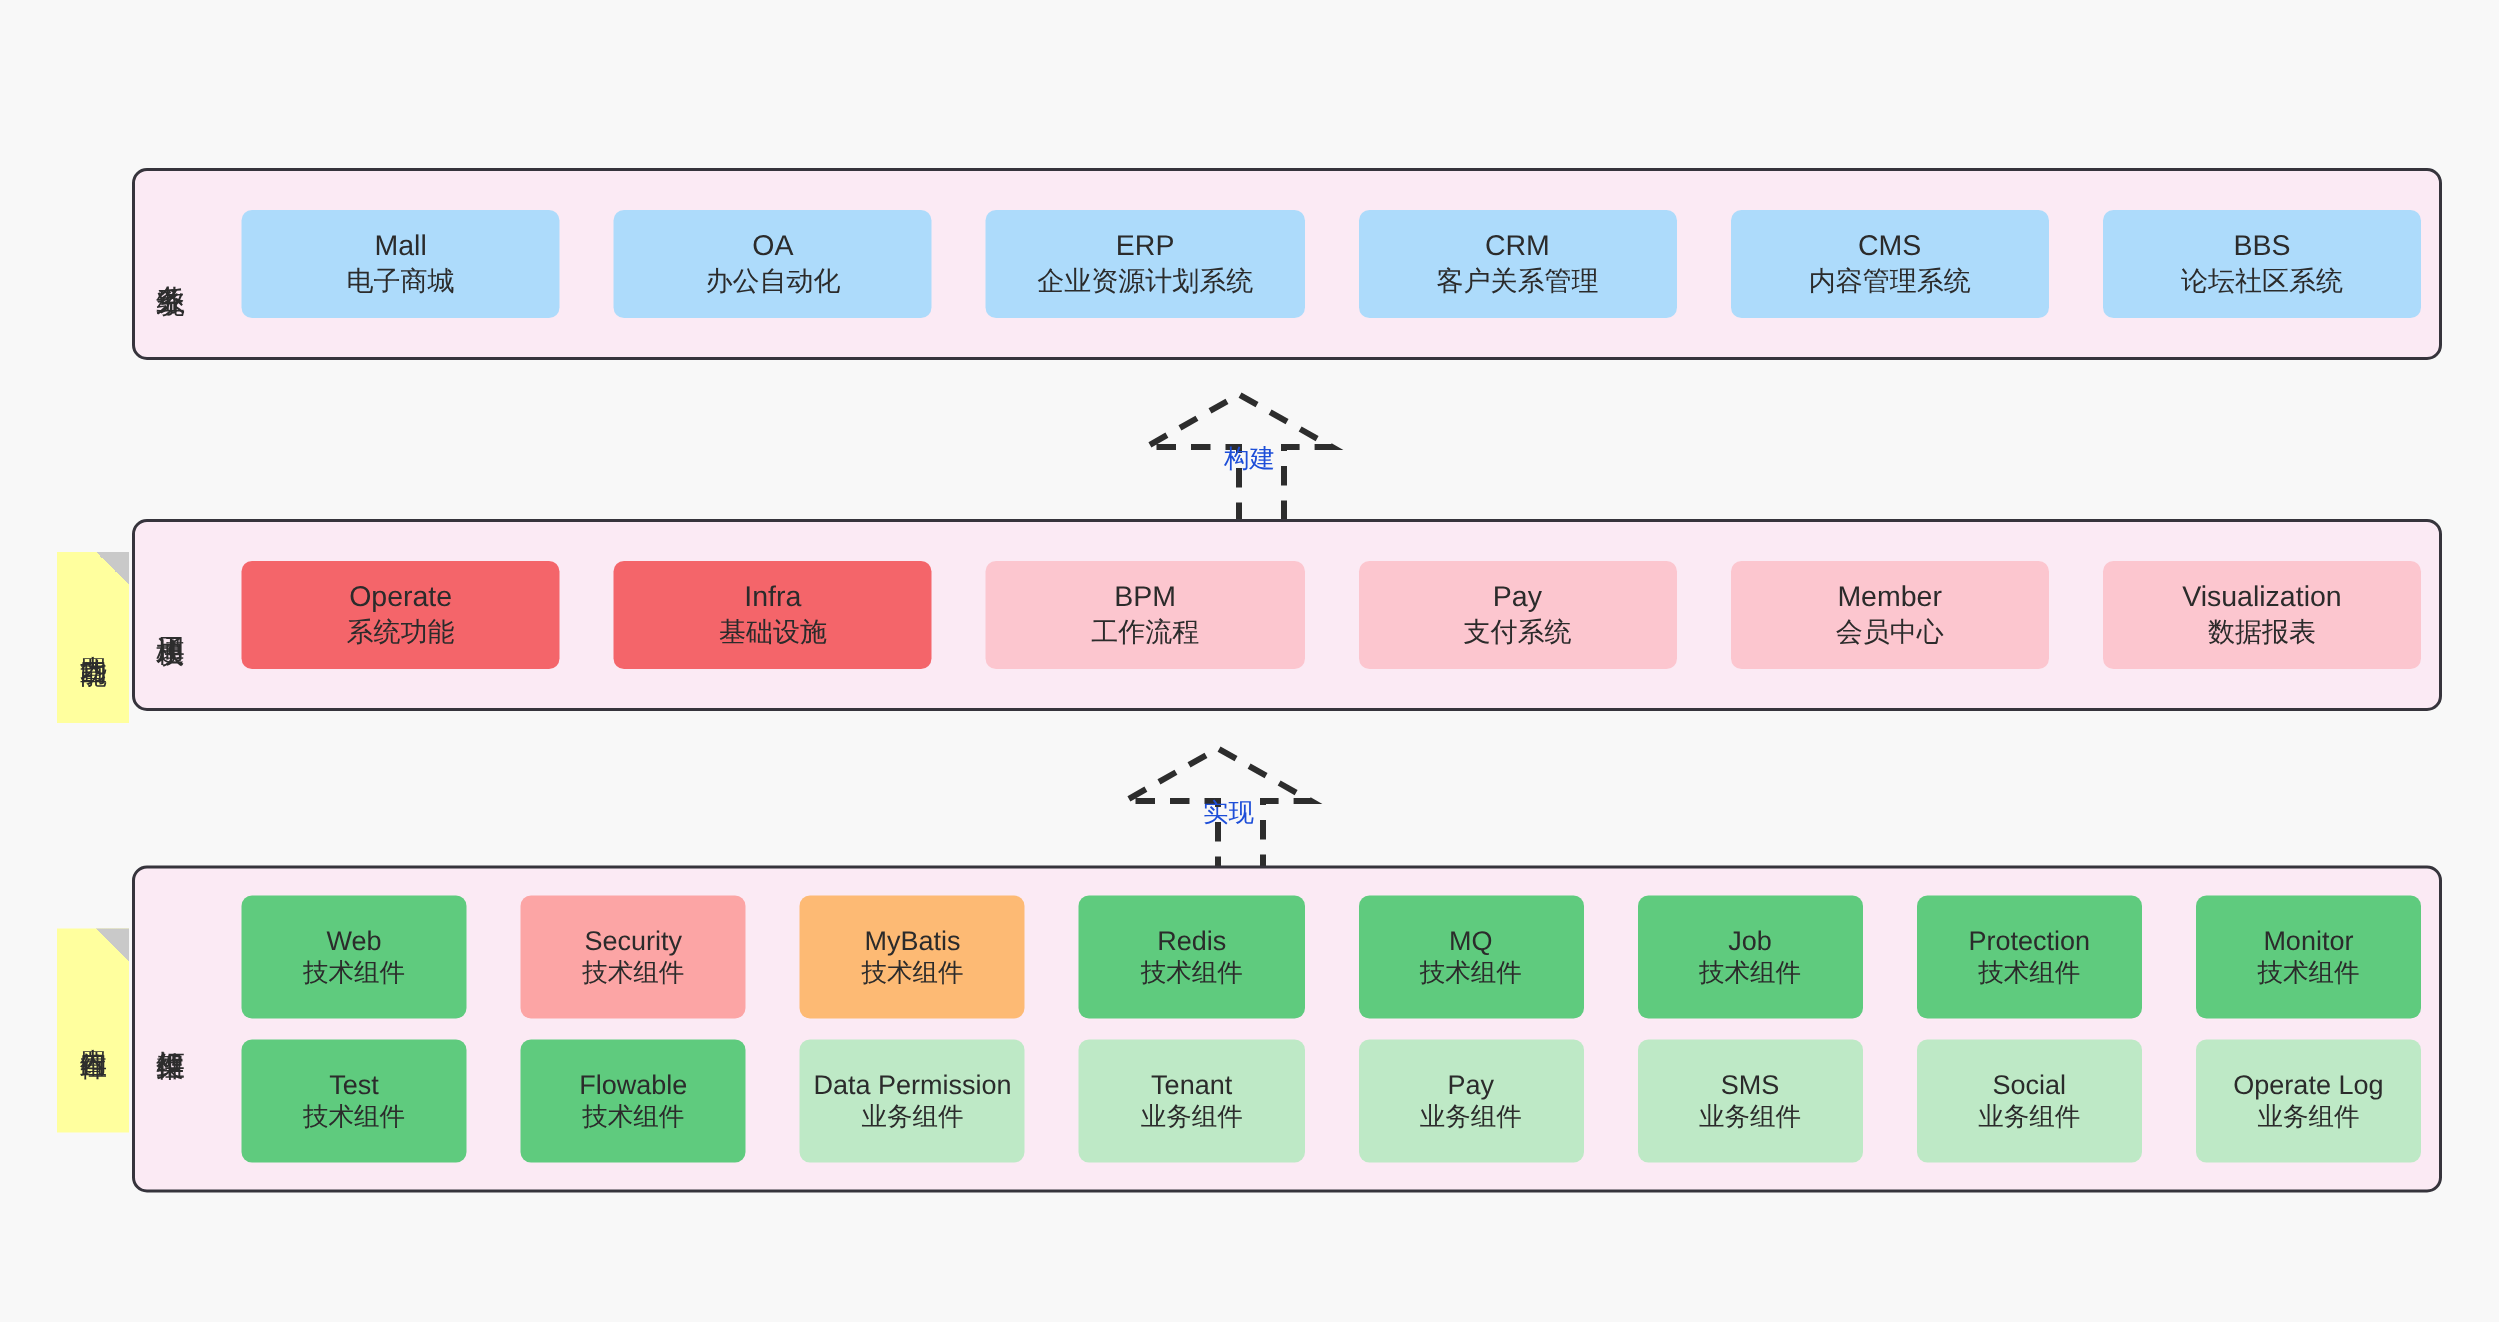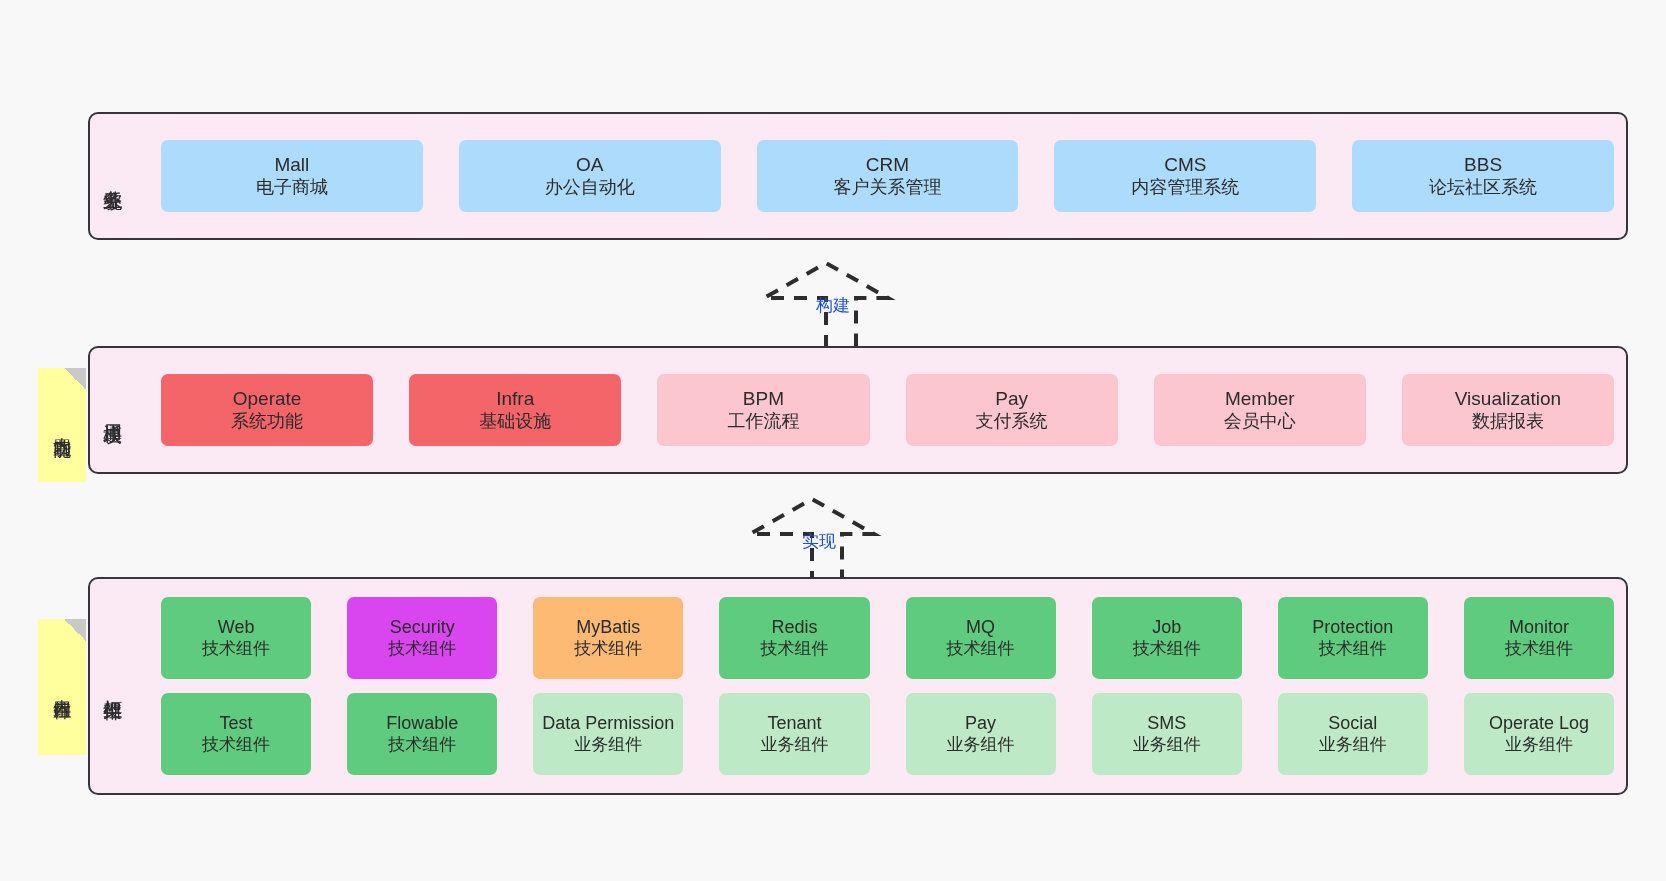--- a/index.html
+++ b/index.html
@@ -123,20 +123,24 @@
       <div class="row">
         <div class="cell" style="background:#addbfb">
           <span class="t1">Mall</span>
           <span class="t2">电子商城</span>
         </div>
         <div class="cell" style="background:#addbfb">
           <span class="t1">OA</span>
           <span class="t2">办公自动化</span>
         </div>
         <div class="cell" style="background:#addbfb">
+          <span class="t1">ERP</span>
+          <span class="t2">企业资源计划系统</span>
+        </div>
+        <div class="cell" style="background:#addbfb">
           <span class="t1">CRM</span>
           <span class="t2">客户关系管理</span>
         </div>
         <div class="cell" style="background:#addbfb">
           <span class="t1">CMS</span>
           <span class="t2">内容管理系统</span>
         </div>
         <div class="cell" style="background:#addbfb">
           <span class="t1">BBS</span>
           <span class="t2">论坛社区系统</span>
@@ -201,21 +205,21 @@
   </div>
   <div class="layer" id="layer-framework">
     <div class="layer-title">框架组件</div>
     <div class="layer-body">
 
       <div class="row">
         <div class="cell" style="background:#5fcb7e">
           <span class="t1">Web</span>
           <span class="t2">技术组件</span>
         </div>
-        <div class="cell" style="background:#d946ef">
+        <div class="cell" style="background:#fca5a5">
           <span class="t1">Security</span>
           <span class="t2">技术组件</span>
         </div>
         <div class="cell" style="background:#fdba74">
           <span class="t1">MyBatis</span>
           <span class="t2">技术组件</span>
         </div>
         <div class="cell" style="background:#5fcb7e">
           <span class="t1">Redis</span>
           <span class="t2">技术组件</span>

